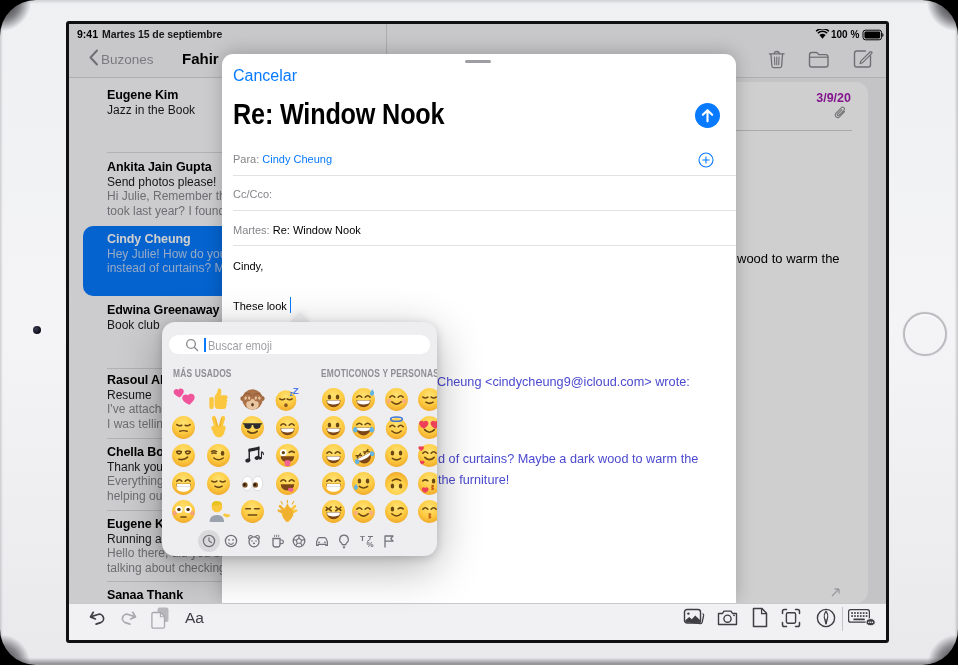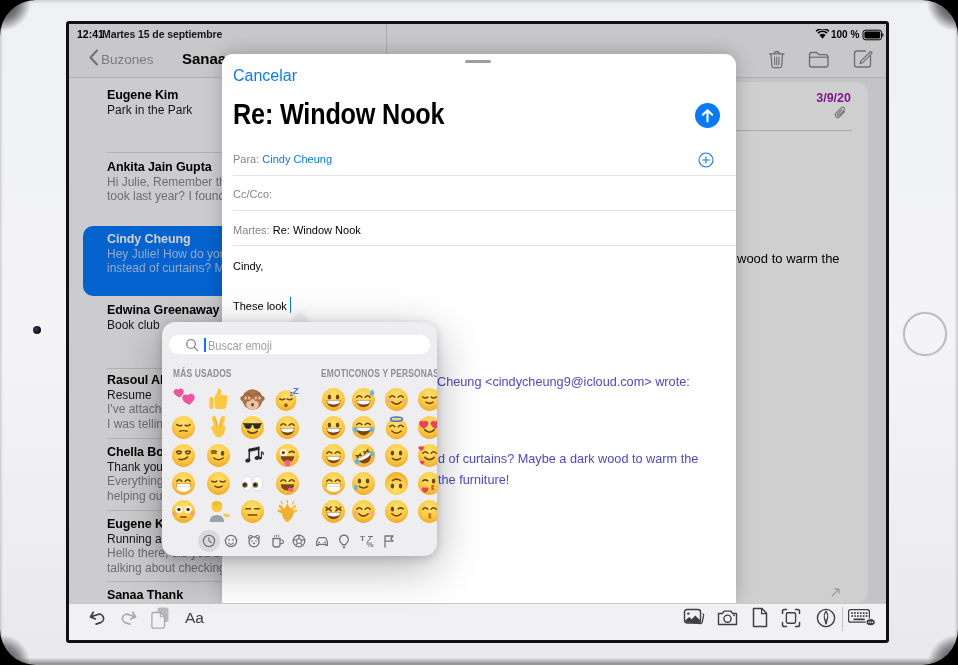--- a/index.html
+++ b/index.html
@@ -381,21 +381,21 @@
       </symbol>
 </defs>
 </svg>
 <div class="device"></div>
 <div class="camdot"></div>
 <div class="homebtn"></div>
 <div class="screen">
     <div class="disp">
 
   <div class="statusbar">
-    <span class="sb-time">12:41</span>
+    <span class="sb-time">9:41</span>
         <span class="sb-date">Martes 15 de septiembre</span>
     <svg style="position:absolute;right:2px;top:4.5px" width="76" height="12" viewBox="0 0 76 12">
           <path d="M14.5 9.8 L11.4 6 A4.9 4.9 0 0 1 17.6 6 Z" fill="#000"></path>
           <path d="M9.8 4.2 a6.8 6.8 0 0 1 9.4 0 M8.1 2.2 a9.4 9.4 0 0 1 12.8 0" fill="none" stroke="#000" stroke-width="1.5"></path>
           <text x="23" y="9.4" font-size="10" font-weight="bold" fill="#000" font-family="Liberation Sans">100 %</text>
           <rect x="55" y="1.2" width="18.6" height="9.6" rx="2.4" fill="none" stroke="#000" stroke-width="1"></rect>
           <rect x="56.4" y="2.6" width="15.8" height="6.8" rx="1.3" fill="#000"></rect>
           <path d="M74.3 3.9 a2.4 2.4 0 0 1 0 4.2 z" fill="#000"></path>
         </svg>
   </div>
@@ -413,29 +413,30 @@
         </g>
       </svg>
   <svg style="position:absolute;left:739px;top:27px" width="21" height="17" viewBox="0 0 21 17">
         <path d="M1.5 3.8 q0-2.3 2.3-2.3 h4.2 q1.1 0 1.8 0.9 l0.9 1.2 h7 q2.3 0 2.3 2.3 v7.8 q0 2.3-2.3 2.3 h-13.9 q-2.3 0-2.3-2.3 z" fill="none" stroke="#89898e" stroke-width="1.4"></path>
         <path d="M1.5 6.2 h18.5" stroke="#89898e" stroke-width="1.2"></path>
       </svg>
   <svg style="position:absolute;left:784px;top:25px" width="20" height="20" viewBox="0 0 20 20">
         <path d="M16.5 3.5 v-0 M12.5 2 h-8.7 q-2.3 0-2.3 2.3 v11.4 q0 2.3 2.3 2.3 h11.4 q2.3 0 2.3-2.3 v-8.7" fill="none" stroke="#89898e" stroke-width="1.4" stroke-linecap="round"></path>
         <path d="M7.8 12.2 l9.2-9.2 q0.8-0.8 1.6 0 q0.8 0.8 0 1.6 l-9.2 9.2 l-2.4 0.8 z" fill="none" stroke="#89898e" stroke-width="1.2" stroke-linejoin="round"></path>
       </svg>
-  <div class="entra">Sanaa</div>
+  <div class="entra">Fahir</div>
   <div class="sidebar">
     <div class="mailrow" style="top:10px">
           <div class="mr-name">Eugene Kim</div>
-          <div class="mr-sub">Park in the Park</div>
+          <div class="mr-sub">Jazz in the Book</div>
         </div>
     <div class="sep" style="top:74px"></div>
     <div class="mailrow" style="top:82px">
           <div class="mr-name">Ankita Jain Gupta</div>
+          <div class="mr-sub">Send photos please!</div>
           <div class="mr-prev">Hi Julie, Remember that band we went to<br>took last year? I found</div>
         </div>
     <div class="selcell">
       <div class="mailrow" style="left:24px;top:6px">
             <div class="mr-name">Cindy Cheung</div>
             <div class="t3">Hey Julie! How do you feel about<br>instead of curtains? Maybe a dark</div>
           </div>
     </div>
     <div class="mailrow" style="top:225px">
           <div class="mr-name">Edwina Greenaway</div>

